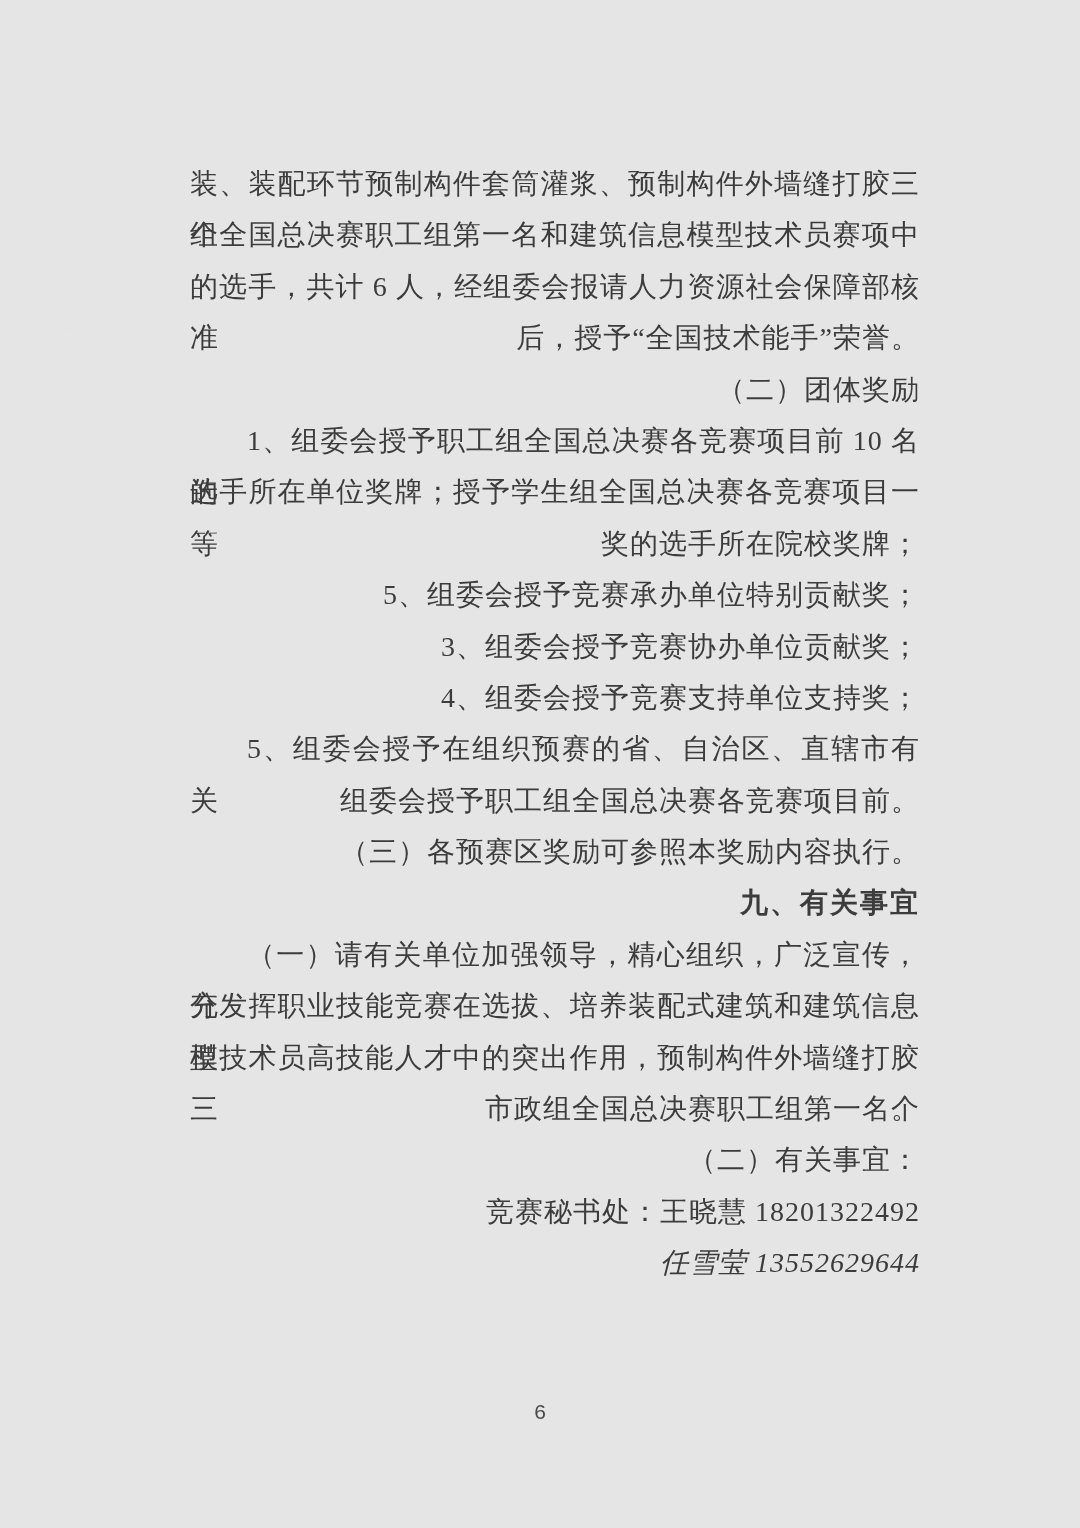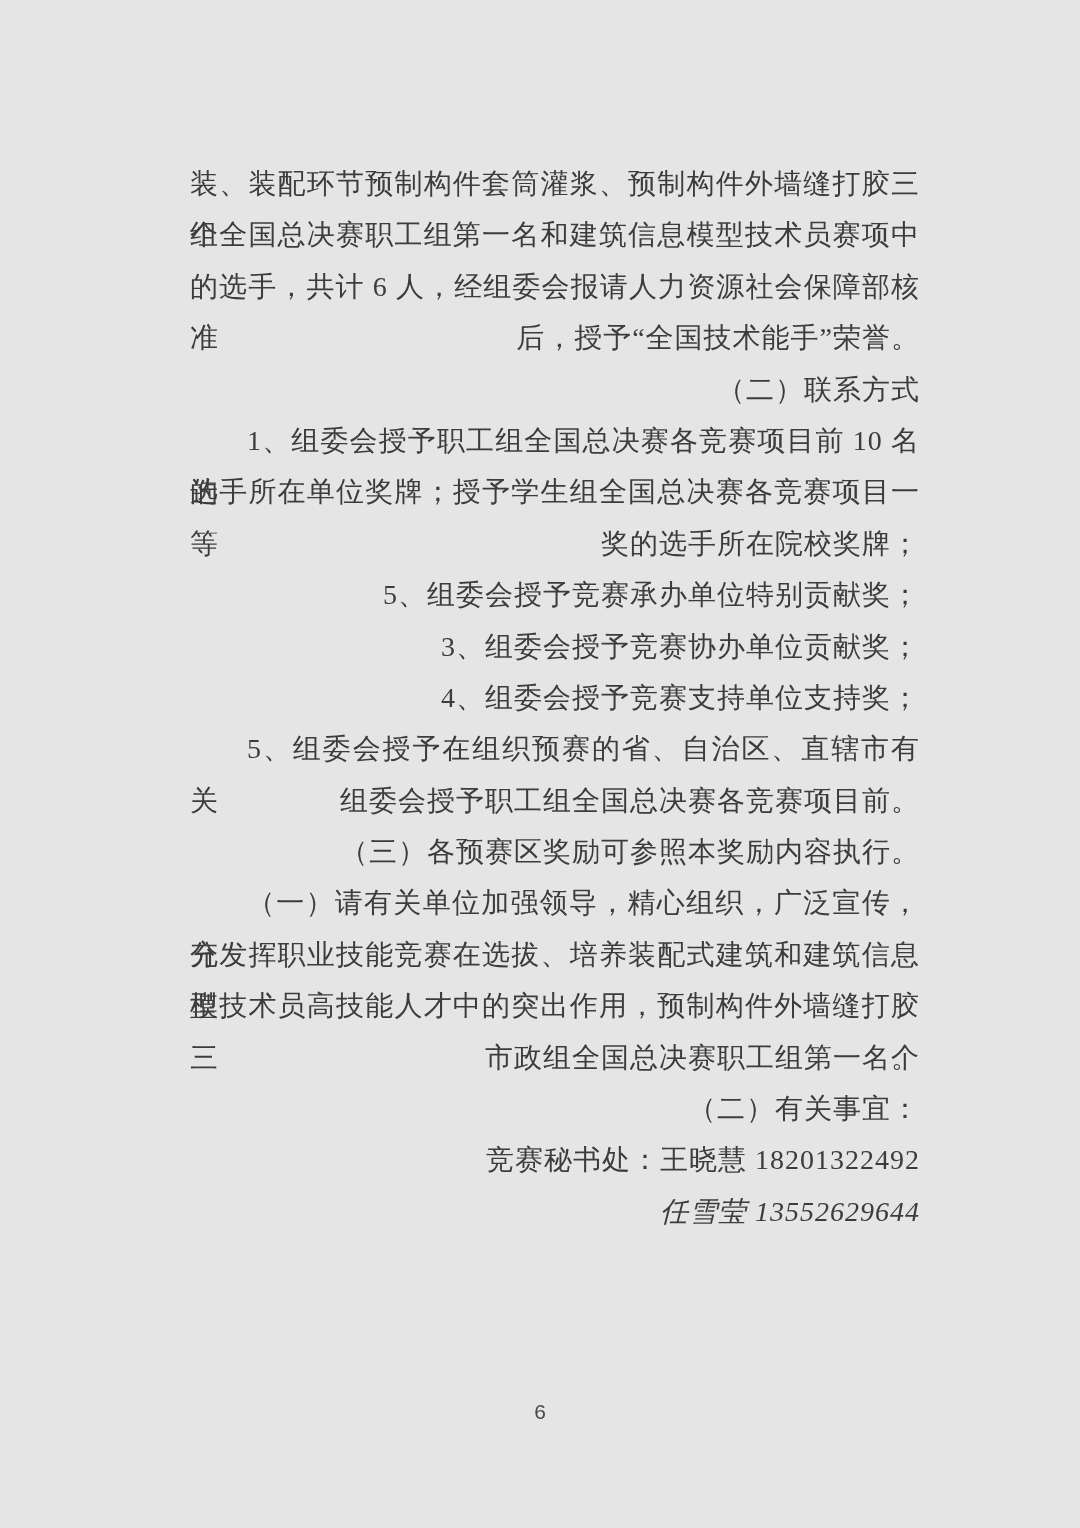--- a/index.html
+++ b/index.html
@@ -72,30 +72,31 @@
 
 <div class="page">
 
   <span class="scan-artifact"></span>
 
   <div class="doc">
     <div class="line j">装、装配环节预制构件套筒灌浆、预制构件外墙缝打胶三个</div>
     <div class="line j">组全国总决赛职工组第一名和建筑信息模型技术员赛项中</div>
     <div class="line j">的选手，共计 6 人，经组委会报请人力资源社会保障部核准</div>
     <div class="line">后，授予“全国技术能手”荣誉。</div>
-    <div class="line ind">（二）联系方式</div>
+    <div class="line ind">（二）团体奖励</div>
     <div class="line ind j">1、组委会授予职工组全国总决赛各竞赛项目前 10 名的</div>
     <div class="line j">选手所在单位奖牌；授予学生组全国总决赛各竞赛项目一等</div>
     <div class="line">奖的选手所在院校奖牌；</div>
     <div class="line ind">5、组委会授予竞赛承办单位特别贡献奖；</div>
     <div class="line ind">3、组委会授予竞赛协办单位贡献奖；</div>
     <div class="line ind">4、组委会授予竞赛支持单位支持奖；</div>
     <div class="line ind j">5、组委会授予在组织预赛的省、自治区、直辖市有关</div>
     <div class="line">组委会授予职工组全国总决赛各竞赛项目前。</div>
     <div class="line ind">（三）各预赛区奖励可参照本奖励内容执行。</div>
+    <div class="line ind b">九、有关事宜</div>
     <div class="line ind j">（一）请有关单位加强领导，精心组织，广泛宣传，充</div>
     <div class="line j">分发挥职业技能竞赛在选拔、培养装配式建筑和建筑信息模</div>
     <div class="line j">型技术员高技能人才中的突出作用，预制构件外墙缝打胶三个</div>
     <div class="line">市政组全国总决赛职工组第一名。</div>
     <div class="line ind">（二）有关事宜：</div>
     <div class="line ind">竞赛秘书处：王晓慧 18201322492</div>
     <div class="line ind2">任雪莹 13552629644</div>
   </div>
 
   <div class="page-number">6</div>

